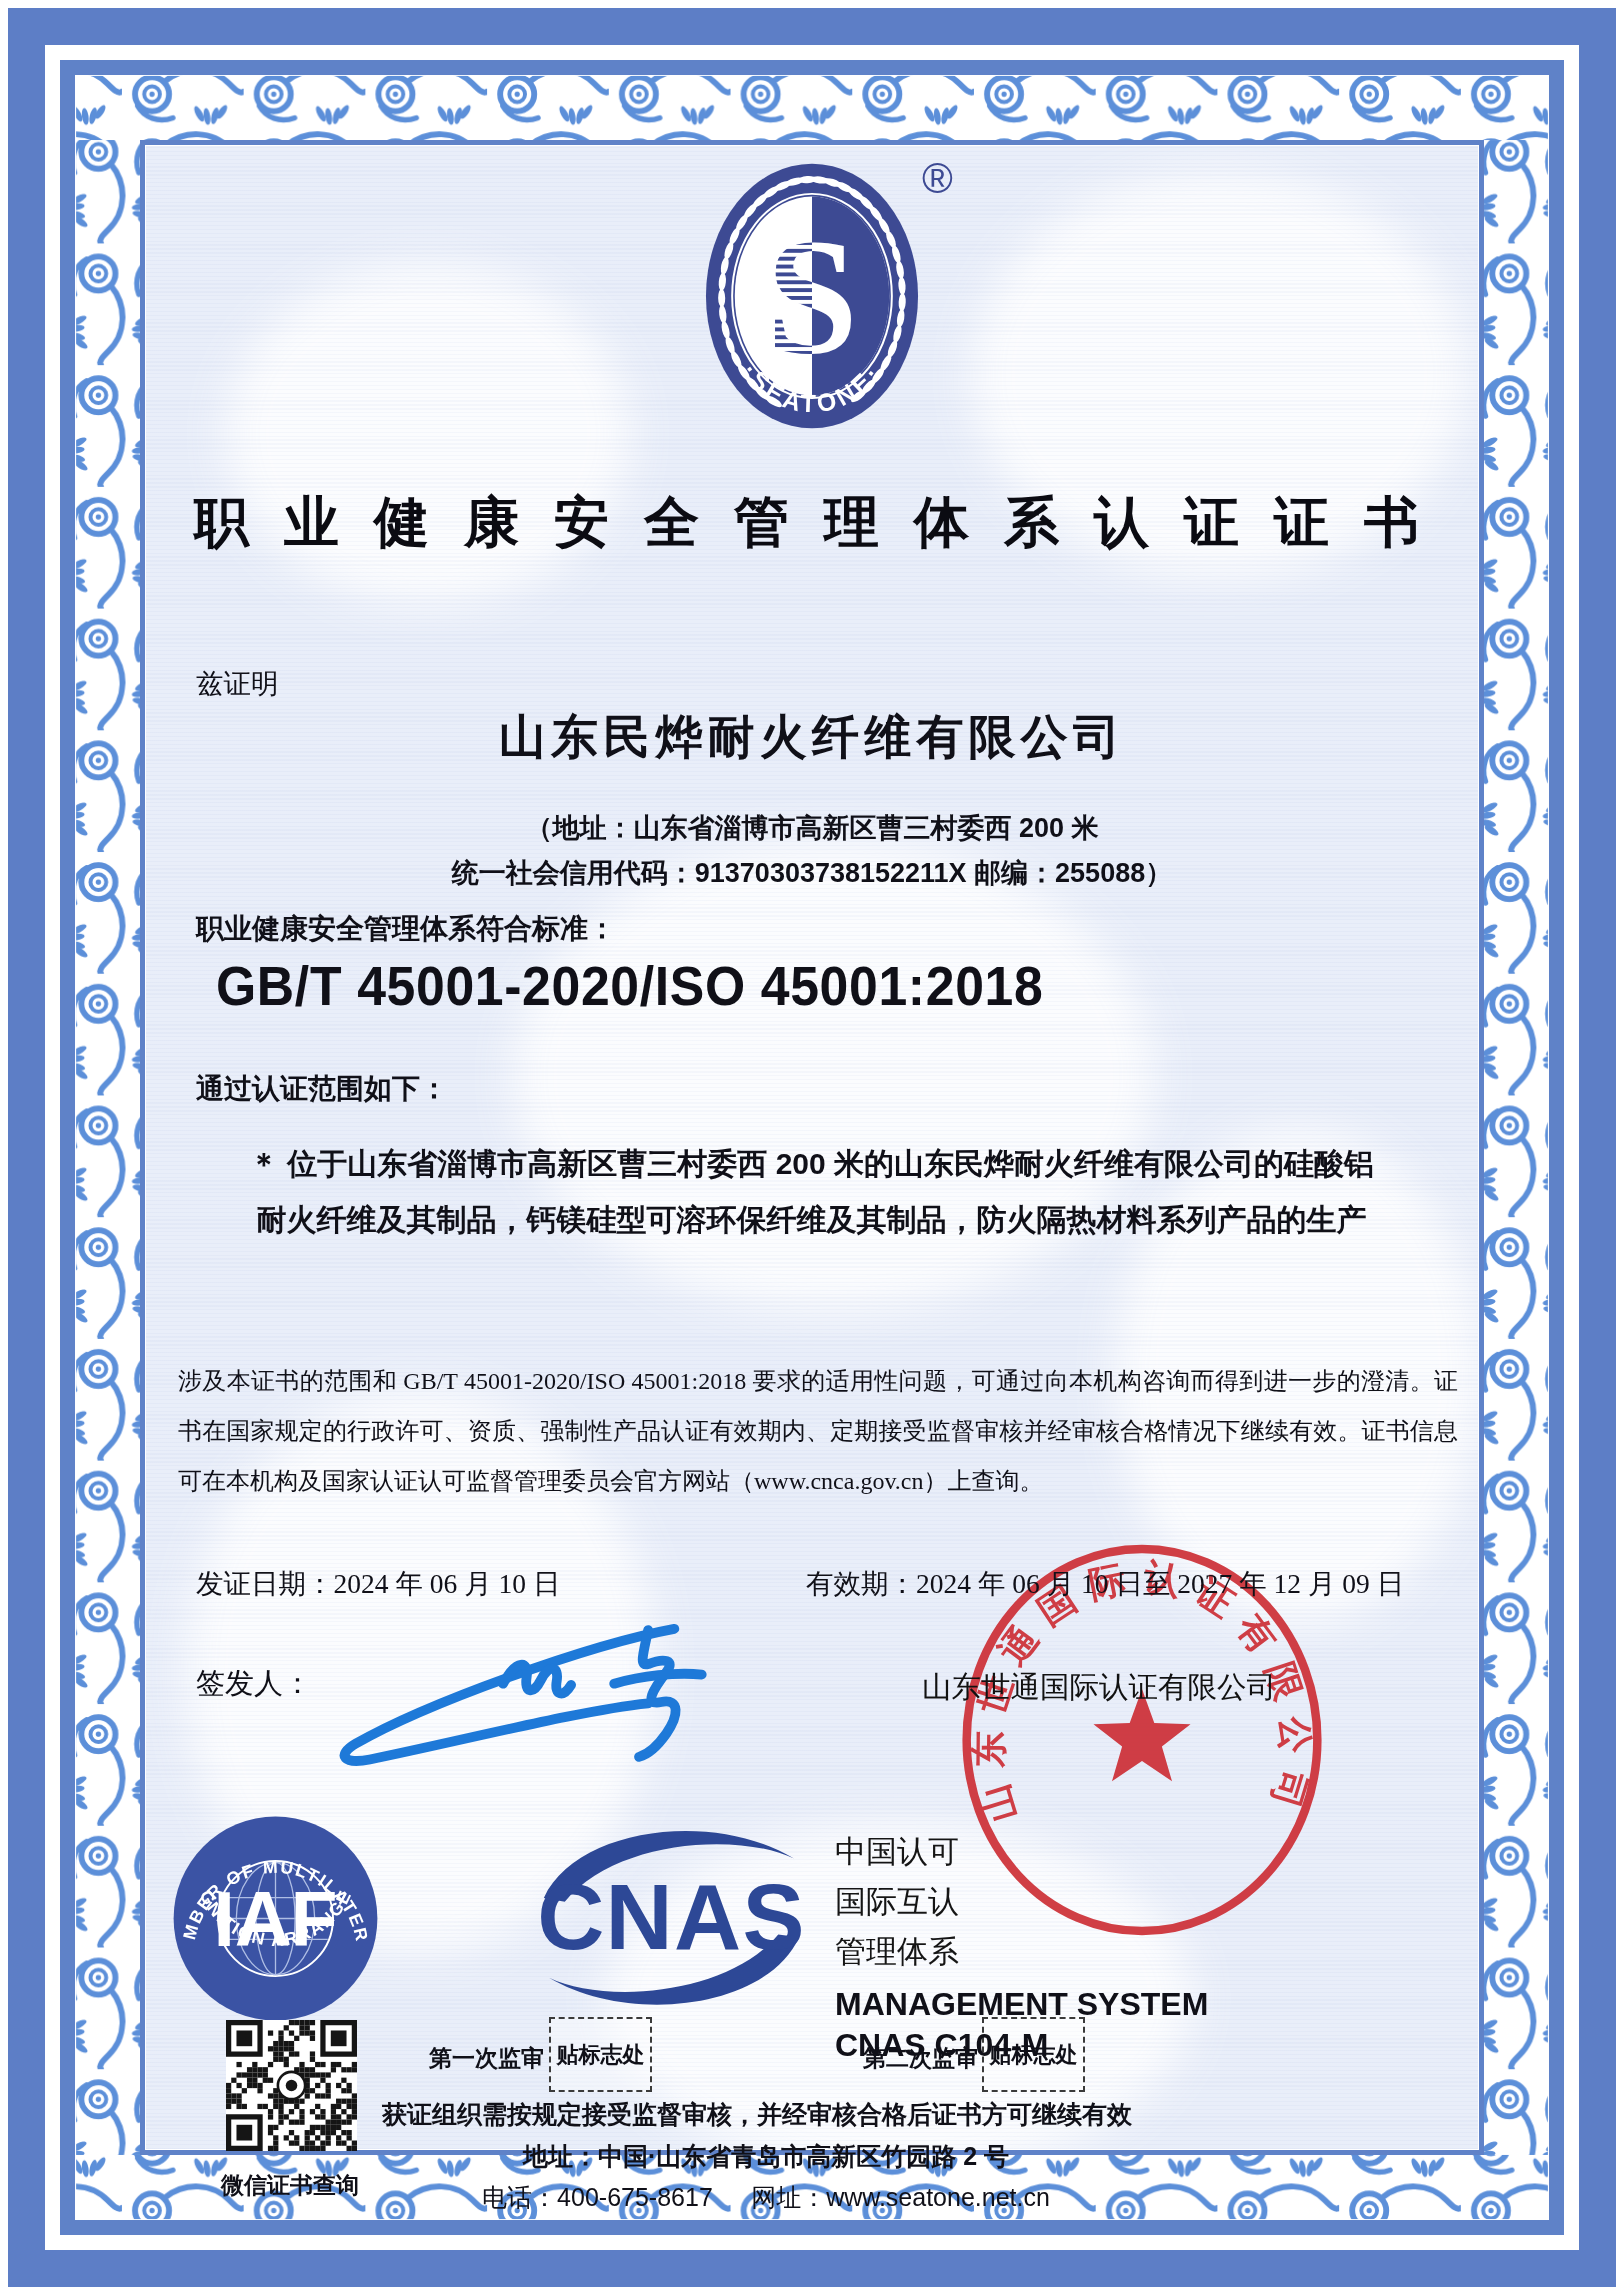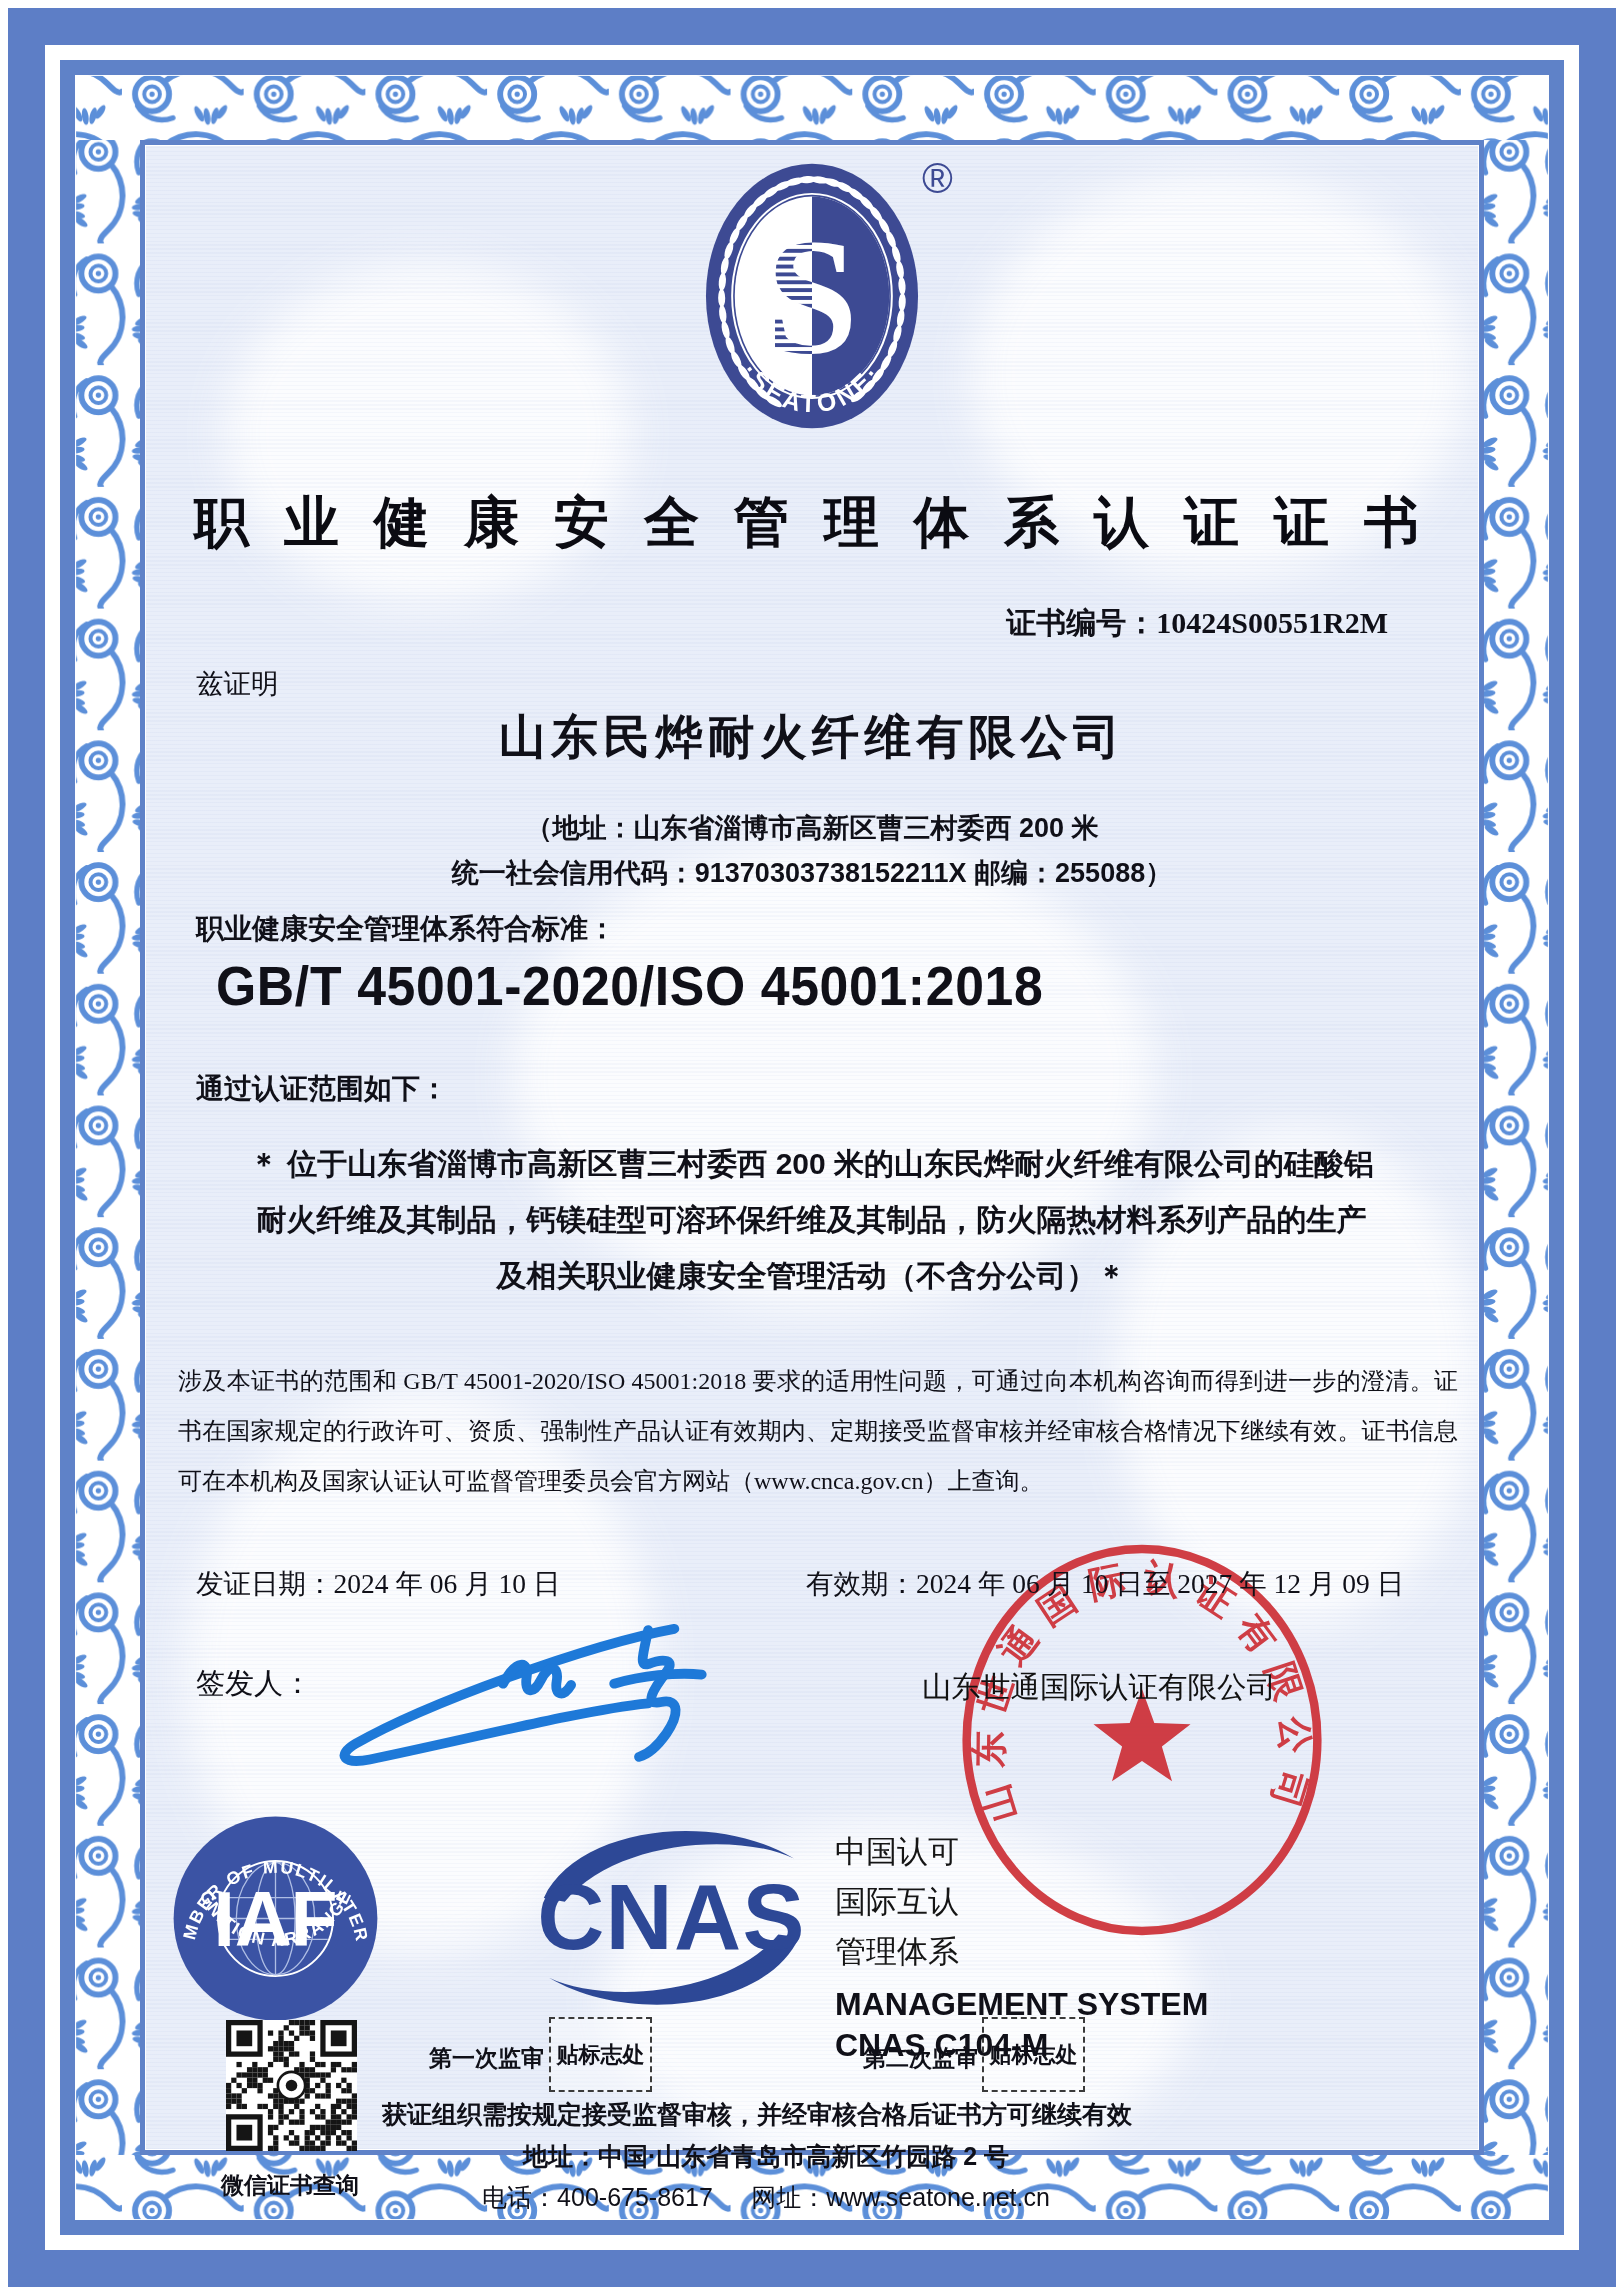--- a/index.html
+++ b/index.html
@@ -163,32 +163,30 @@
       <text x="0" y="86" clip-path="url(#clipR)" text-anchor="middle" font-family="Liberation Serif, DejaVu Serif, serif" font-size="252" font-weight="700" fill="#ffffff">S</text>
     </g>
     <ellipse cx="0" cy="0" rx="122" ry="156" fill="none" stroke="#ffffff" stroke-width="3"></ellipse>
     <text font-size="38" font-weight="700" fill="#ffffff" letter-spacing="6" font-family="Liberation Sans, DejaVu Sans, sans-serif">
       <textPath href="#seatoneArc" startOffset="50%" text-anchor="middle">·SEATONE·</textPath>
     </text>
     <text x="168" y="-158" font-size="64" fill="#3d4a93" font-family="Liberation Sans, DejaVu Sans, sans-serif">®</text>
   </svg>
 
   <div class="abs title serif">职业健康安全管理体系认证证书</div>
-  <div class="abs certno serif">证书编号：10424S00551R2M</div>
   <div class="abs certify serif">兹证明</div>
   <div class="abs company hei">山东民烨耐火纤维有限公司</div>
   <div class="abs addr1 hei">（地址：山东省淄博市高新区曹三村委西 200 米</div>
   <div class="abs addr2 hei">统一社会信用代码：91370303738152211X 邮编：255088）</div>
   <div class="abs stdlabel hei">职业健康安全管理体系符合标准：</div>
   <div class="abs standard hei">GB/T 45001-2020/ISO 45001:2018</div>
   <div class="abs scopelabel hei">通过认证范围如下：</div>
   <div class="abs scope hei">
     <div>＊ 位于山东省淄博市高新区曹三村委西 200 米的山东民烨耐火纤维有限公司的硅酸铝</div>
     <div>耐火纤维及其制品，钙镁硅型可溶环保纤维及其制品，防火隔热材料系列产品的生产</div>
-    <div>及相关职业健康安全管理活动（不含分公司）＊</div>
   </div>
   <div class="abs legal serif">涉及本证书的范围和 GB/T 45001-2020/ISO 45001:2018 要求的适用性问题，可通过向本机构咨询而得到进一步的澄清。证书在国家规定的行政许可、资质、强制性产品认证有效期内、定期接受监督审核并经审核合格情况下继续有效。证书信息可在本机构及国家认证认可监督管理委员会官方网站（www.cnca.gov.cn）上查询。</div>
   <div class="abs dateline issue serif">发证日期：2024 年 06 月 10 日</div>
   <div class="abs dateline valid serif">有效期：2024 年 06 月 10 日至 2027 年 12 月 09 日</div>
   <div class="abs signer serif">签发人：</div>
   <div class="abs issuer serif">山东世通国际认证有限公司</div>
 
   <svg class="abs z5" style="left:308px;top:1604px;" width="419" height="196" viewBox="0 0 640 300">
     <g fill="none" stroke="#1e79d8" stroke-width="15" stroke-linecap="round" stroke-linejoin="round">
       <path d="M 560 38 C 430 62 180 152 72 214 C 42 232 54 246 94 238 C 240 208 420 162 520 152"></path>

